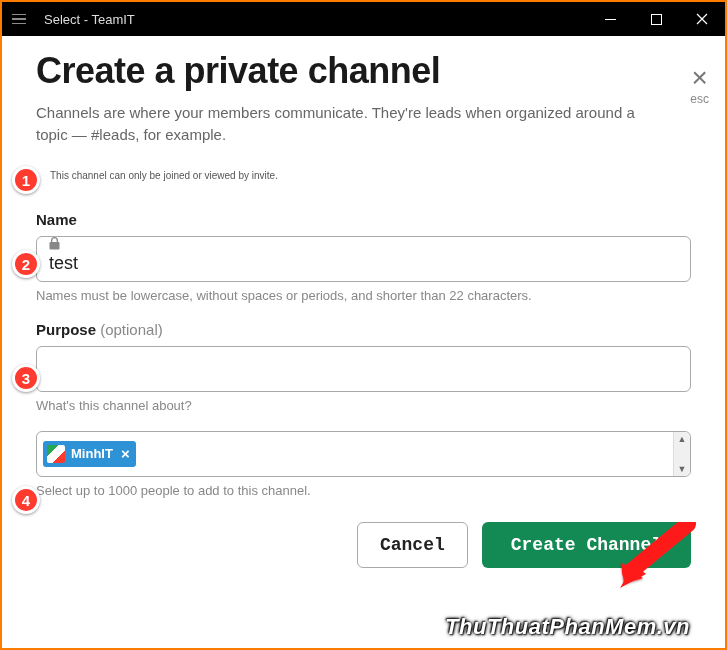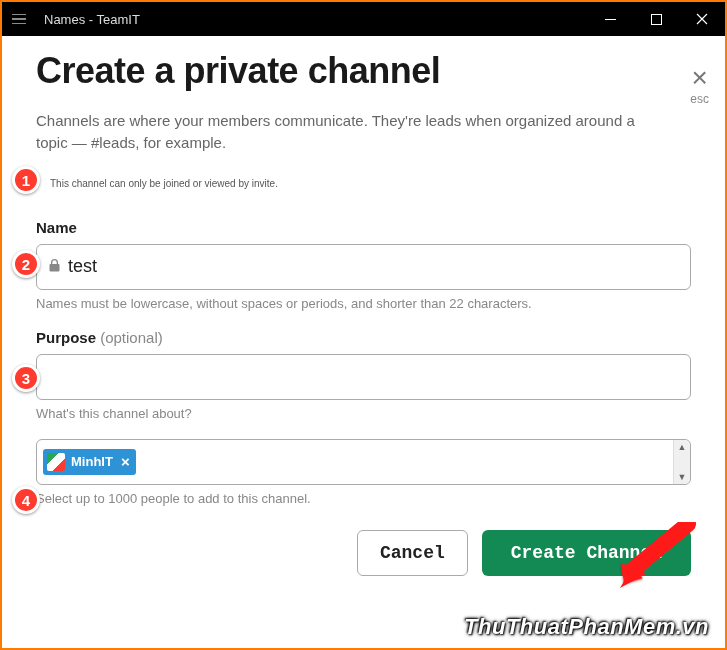--- a/index.html
+++ b/index.html
@@ -63,21 +63,21 @@
     font-size: 28px;
     line-height: 1;
     color: #777;
     font-weight: 300;
   }
 
   h1.modal-title {
     font-size: 36px;
     font-weight: 800;
     color: #1a1a1a;
-    margin-bottom: 18px;
+    margin-bottom: 10px;
     letter-spacing: -0.5px;
   }
   .modal-desc {
     color: #666;
     font-size: 15px;
     line-height: 1.45;
     margin-bottom: 24px;
     max-width: 620px;
   }
 
@@ -124,22 +124,23 @@
   .field-label .opt { font-weight: 400; color: #888; text-align: center; }
   .text-input {
     width: 100%;
     height: 46px;
     border: 1px solid #aaa;
     border-radius: 6px;
     padding: 0 12px;
     font-size: 18px;
     color: #222;
     display: flex;
-    align-items: center;
+    align-items: flex-start;
     background:#fff;
+    flex-direction:column;
   }
   .text-input .lock { color:#888; font-size:13px; margin-right:8px; }
   .text-input input {
     border: none; outline: none;
     font-size: 18px;
     width: 100%;
     background: transparent;
     color:#222;
   }
   .help-text {
@@ -244,21 +245,21 @@
   .arrow {
     position: absolute;
     top: 520px; left: 614px;
     z-index: 40;
     transform: rotate(0deg);
   }
 
   
   .watermark {
     position: absolute;
-    bottom: 8px; right: 16px;
+    bottom: 8px; right: 35px;
     font-size: 22px;
     font-weight: 700;
     font-style: italic;
     color: #fff;
     text-shadow: 0 0 4px #000, 1px 1px 2px #000, -1px -1px 2px #000;
     z-index: 60;
     letter-spacing: 0.5px;
   }
 
   
@@ -268,21 +269,21 @@
 </style>
 </head>
 <body>
 
 <div class="titlebar">
   <div class="hamburger">
     <svg width="14" height="10" viewBox="0 0 14 10">
         <path d="M0 0h14M0 5h14M0 10h14" stroke="#bbb" stroke-width="1.5"></path>
       </svg>
   </div>
-  <div class="title-text">Names - TeamIT</div>
+  <div class="title-text">Select - TeamIT</div>
   <div class="win-controls">
     <div class="win-btn">
       <svg width="11" height="11">
           <path d="M0 5.5h11" stroke="#fff" stroke-width="1"></path>
         </svg>
     </div>
     <div class="win-btn">
       <svg width="11" height="11">
           <rect x="0.5" y="0.5" width="10" height="10" fill="none" stroke="#fff" stroke-width="1"></rect>
         </svg>

